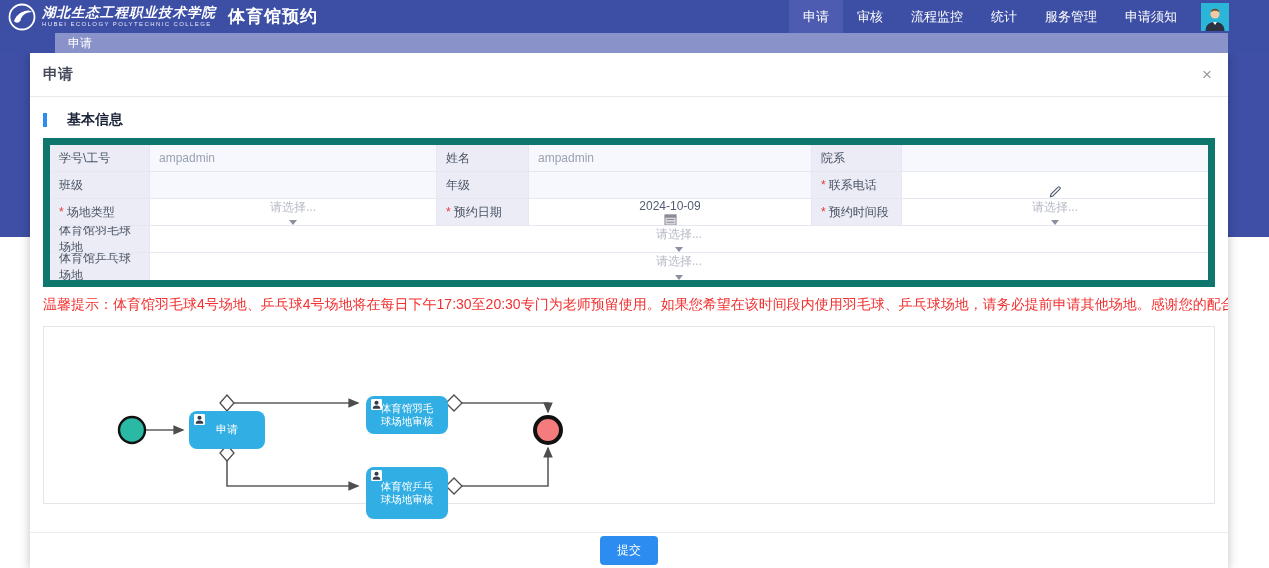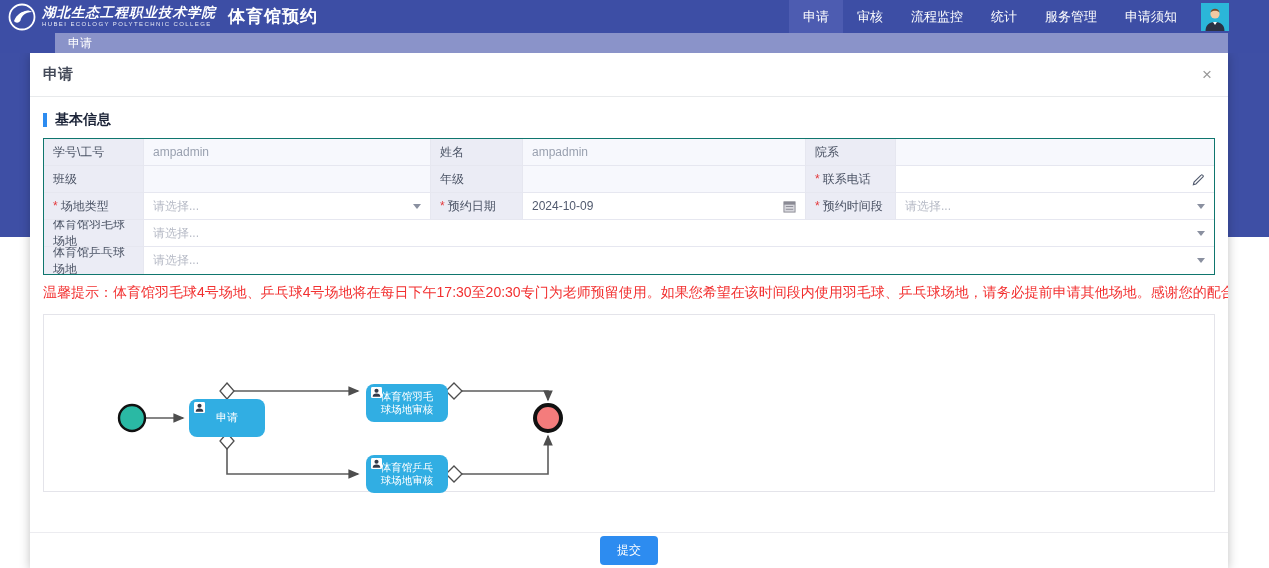--- a/index.html
+++ b/index.html
@@ -36,33 +36,33 @@
   .modal-header { height:44px; border-bottom:1px solid #e8eaec; display:flex; align-items:center;
                   justify-content:space-between; padding:0 16px 0 13px; flex:0 0 auto; }
   .modal-title { font-size:15px; font-weight:bold; color:#464c5b; }
   .modal-close { font-size:17px; color:#999; cursor:pointer; line-height:1; }
   .modal-body { flex:1 1 auto; padding:14px 13px 0 13px; overflow:hidden; }
   .modal-footer { flex:0 0 36px; border-top:1px solid #ececf0; display:flex; align-items:center; justify-content:center; }
   .submit-btn { background:#2d8cf0; color:#fff; border:none; border-radius:4px; font-size:12px;
                 padding:6px 17px; cursor:pointer; font-family:inherit; }
 
   
-  .section-header { display:flex; align-items:center; gap:8px; margin-bottom:9px; }
+  .section-header { display:flex; align-items:center; gap:20px; margin-bottom:9px; }
   .section-bar { width:4px; height:14px; background:#2d8cf0; }
   .section-title { font-size:14px; font-weight:bold; color:#1c2438; }
 
   
-  .form-table { border:1px solid #0f766e; margin-bottom:9px; }
+  .form-table { border:7px solid #0f766e; margin-bottom:9px; }
   .f-row { display:flex; height:27px; border-bottom:1px solid #e6e7f0; }
   .f-row:last-child { border-bottom:none; }
   .f-cell { display:flex; align-items:center; padding:0 9px; font-size:12px; border-right:1px solid #e6e7f0; overflow:hidden; }
   .f-row .f-cell:last-child { border-right:none; }
   .f-label { background:#ebecf5; color:#4a5264; }
   .f-ro { background:#f7f8fd; color:#9aa1b0; }
-  .f-edit { background:#fff; justify-content:space-between; cursor:pointer; }
+  .f-edit { background:#fff; justify-content:space-between; cursor:pointer;flex-direction:column; }
   .ph { color:#b6bac6; }
   .val-dark { color:#515a6e; }
   .req { color:#e4393c; margin-right:3px; }
   .c-l1 { width:100px; } .c-v1 { width:287px; }
   .c-l2 { width:92px; }  .c-v2 { width:283px; }
   .c-l3 { width:90px; }  .c-v3 { flex:1; }
   .c-vfull { flex:1; }
   .chevron { width:0; height:0; border-left:4.5px solid transparent; border-right:4.5px solid transparent;
              border-top:5px solid #8a90a0; flex:0 0 auto; }
   .mini-icon { flex:0 0 auto; }
@@ -72,21 +72,21 @@
 
   
   .flow-wrap { position:relative; width:1172px; height:178px; border:1px solid #e4e4ea; background:#fff; }
   .flow-svg { position:absolute; inset:0; }
   .flow-task { position:absolute; background:#31aee3; border-radius:8px; color:#fff;
                display:flex; flex-direction:column; align-items:center; justify-content:center;
                line-height:1.25; text-align:center; }
   .flow-task .person { position:absolute; top:3px; left:5px; width:11px; height:11px; }
   .task-apply { left:145px; top:84px; width:76px; height:38px; font-size:11px; }
   .task-top { left:322px; top:69px; width:82px; height:38px; font-size:10.5px; }
-  .task-bottom { left:322px; top:140px; width:82px; height:38px; font-size:10.5px; }
+  .task-bottom { left:322px; top:140px; width:82px; height:52px; font-size:10.5px; }
 </style>
 </head>
 <body>
 
 <div class="page">
 
   <div class="navbar">
     <div class="brand">
       <svg class="brand-emblem" viewBox="0 0 28 28">
         <circle cx="14" cy="14" r="12.5" fill="#3d4ea5" stroke="#ffffff" stroke-width="1.8"></circle>

